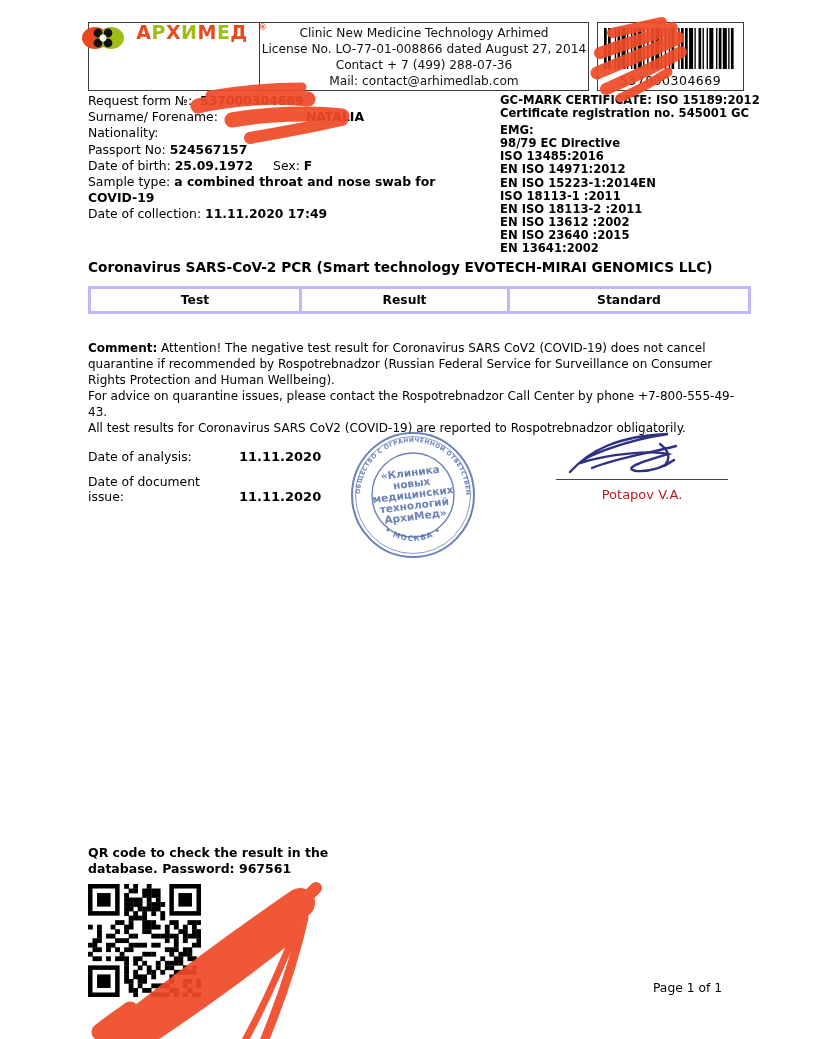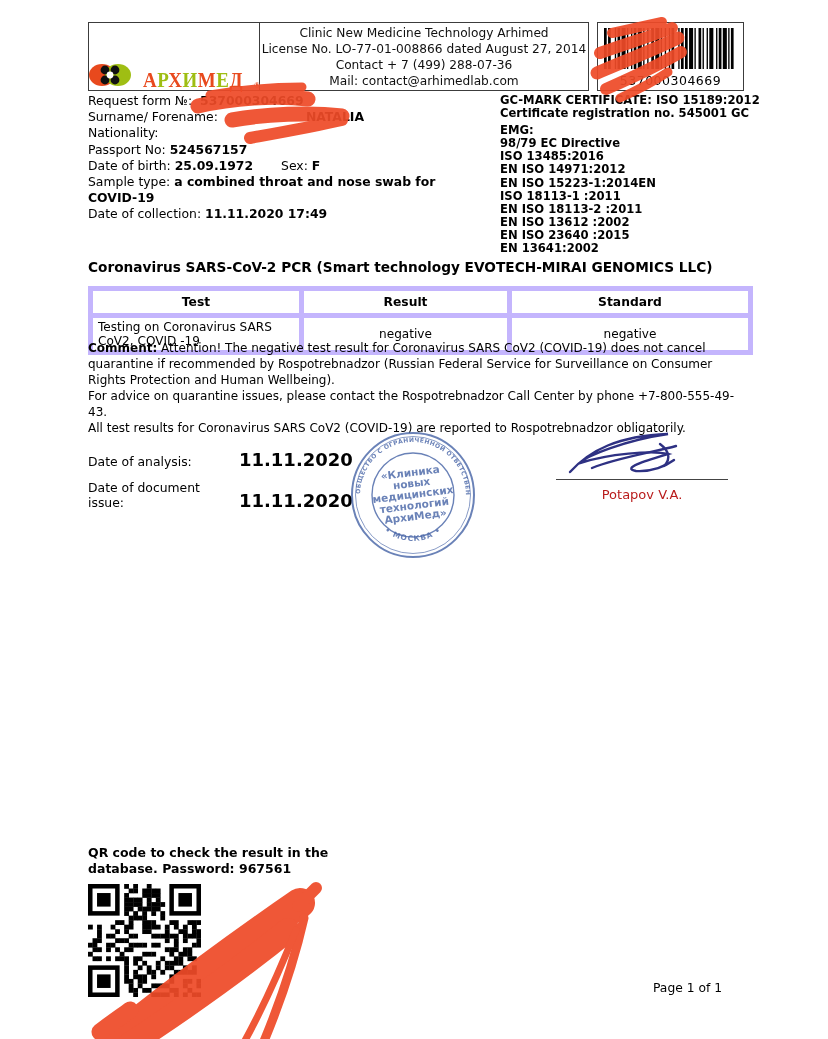--- a/index.html
+++ b/index.html
@@ -2,59 +2,59 @@
 <html><head>
 <meta charset="utf-8">
 <style>
   html,body{margin:0;padding:0;background:#ffffff;}
   .page{position:relative;width:828px;height:1039px;background:#fff;overflow:hidden;
         font-family:"DejaVu Sans","Liberation Sans",sans-serif;color:#000;}
 
   
   .header-box{position:absolute;left:88px;top:22px;width:501px;height:69px;
               border:1px solid #3c3c3c;display:flex;box-sizing:border-box;}
-  .logo-cell{width:170px;border-right:1px solid #3c3c3c;display:flex;align-items:flex-end;
-             justify-content:center;gap:11px;font-family:Liberation Serif, serif;}
+  .logo-cell{width:170px;border-right:1px solid #3c3c3c;display:flex;align-items:flex-start;
+             justify-content:center;gap:11px;}
   .logo-mark{flex:0 0 auto;}
   .logo-word{font-weight:bold;font-size:19px;letter-spacing:.5px;line-height:1;transform:scaleY(1.05);}
   .logo-reg{font-size:8px;color:#e8491d;vertical-align:top;font-weight:bold;}
   .info-cell{flex:1;display:flex;flex-direction:column;justify-content:center;
              text-align:center;font-size:12.2px;line-height:16px;color:#101010;}
   .barcode-box{position:absolute;left:597px;top:22px;width:147px;height:69px;
                border:1px solid #3c3c3c;box-sizing:border-box;text-align:center;}
   .barcode-num{font-size:12.5px;letter-spacing:.5px;margin-top:-1px;color:#000;}
 
   
   .patient{position:absolute;left:88px;top:93px;font-size:12.4px;line-height:16.2px;width:400px;}
   .pline .lab{font-weight:normal;}
   .pline .val{font-weight:bold;}
   .name-gap{display:inline-block;width:88px;}
-  .sex-pair{margin-left:24px;}
+  .sex-pair{margin-left:16px;}
   .certs{position:absolute;left:500px;top:94px;width:258px;font-weight:bold;
          font-size:11.6px;line-height:13.1px;}
   .certs .cl{white-space:nowrap;}
   .certs .cl:nth-child(3){margin-top:4px;}
 
   
   .report-title{position:absolute;left:88px;top:259px;font-weight:bold;font-size:13.7px;width:700px;}
   .result-table{position:absolute;left:88px;top:286px;border-collapse:collapse;table-layout:fixed;}
-  .result-table th,.result-table td{border:5px solid #c4b5fd;}
+  .result-table th,.result-table td{border:3px solid #c4b5fd;}
   .result-table th{font-size:12.3px;font-weight:bold;padding:3px 2px;height:16px;}
   .result-table td{font-size:12.1px;padding:2px 5px;height:28px;}
   td.cell-test{text-align:left;line-height:14px;}
   td.cell-mid{text-align:center;}
 
   .comment{position:absolute;left:88px;top:340px;width:665px;font-size:12px;line-height:16px;}
   .comment b{font-weight:bold;}
 
   
   .dates{position:absolute;left:88px;top:449px;font-size:12.4px;}
   .drow{margin-bottom:10px;}
   .drow .dlab{display:inline-block;width:147px;}
-  .drow .dval{font-weight:bold;font-size:18px;}
+  .drow .dval{font-weight:bold;font-size:13px;}
   .stamp-wrap{position:absolute;left:349px;top:430px;width:128px;height:130px;}
   .sig-wrap{position:absolute;left:556px;top:430px;width:172px;}
   .sig-line{border-top:1.5px solid #444;margin-top:-3px;}
   .sig-name{text-align:center;font-size:13px;color:#b91c1c;margin-top:7px;}
 
   
   .qr-caption{position:absolute;left:88px;top:845px;font-weight:bold;font-size:12.5px;line-height:15.5px;}
   .qr-wrap{position:absolute;left:88px;top:884px;width:113px;height:113px;}
 
   .footer-page{position:absolute;left:653px;top:957px;font-size:12.3px;margin-top:24px;}
@@ -177,25 +177,20 @@
     <colgroup>
         <col style="width:211px">
         <col style="width:208px">
         <col style="width:241px">
       </colgroup>
     <tbody>
         <tr>
       <th>Test</th>
       <th>Result</th>
       <th>Standard</th>
-    </tr>
-    <tr>
-      <td class="cell-test">Testing on Coronavirus SARS CoV2, COVID -19</td>
-      <td class="cell-mid">negative</td>
-      <td class="cell-mid">negative</td>
     </tr>
   </tbody>
     </table>
 
   <div class="comment">
     <div><b>Comment:</b> <span>Attention! The negative test result for Coronavirus SARS CoV2 (COVID-19) does not cancel quarantine if recommended by Rospotrebnadzor (Russian Federal Service for Surveillance on Consumer Rights Protection and Human Wellbeing).</span></div>
     <div>For advice on quarantine issues, please contact the Rospotrebnadzor Call Center by phone +7-800-555-49-43.</div>
     <div>All test results for Coronavirus SARS CoV2 (COVID-19) are reported to Rospotrebnadzor obligatorily.</div>
   </div>
 

